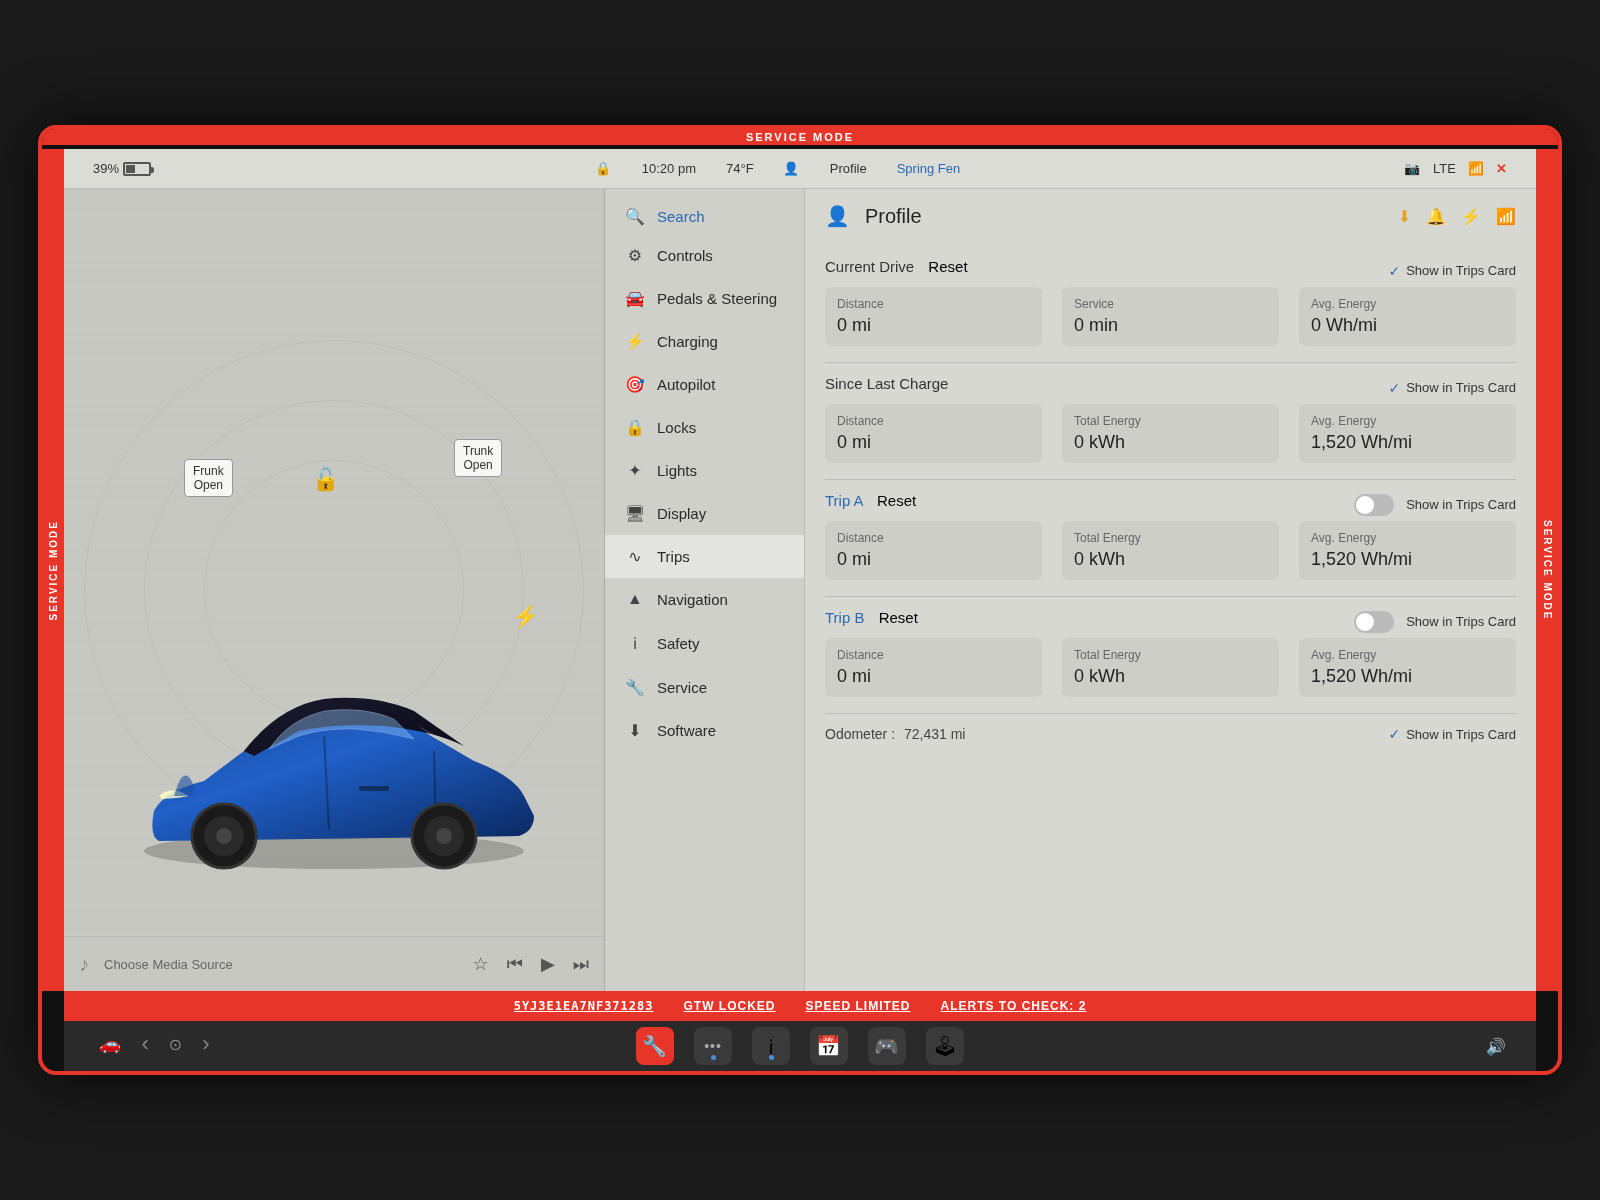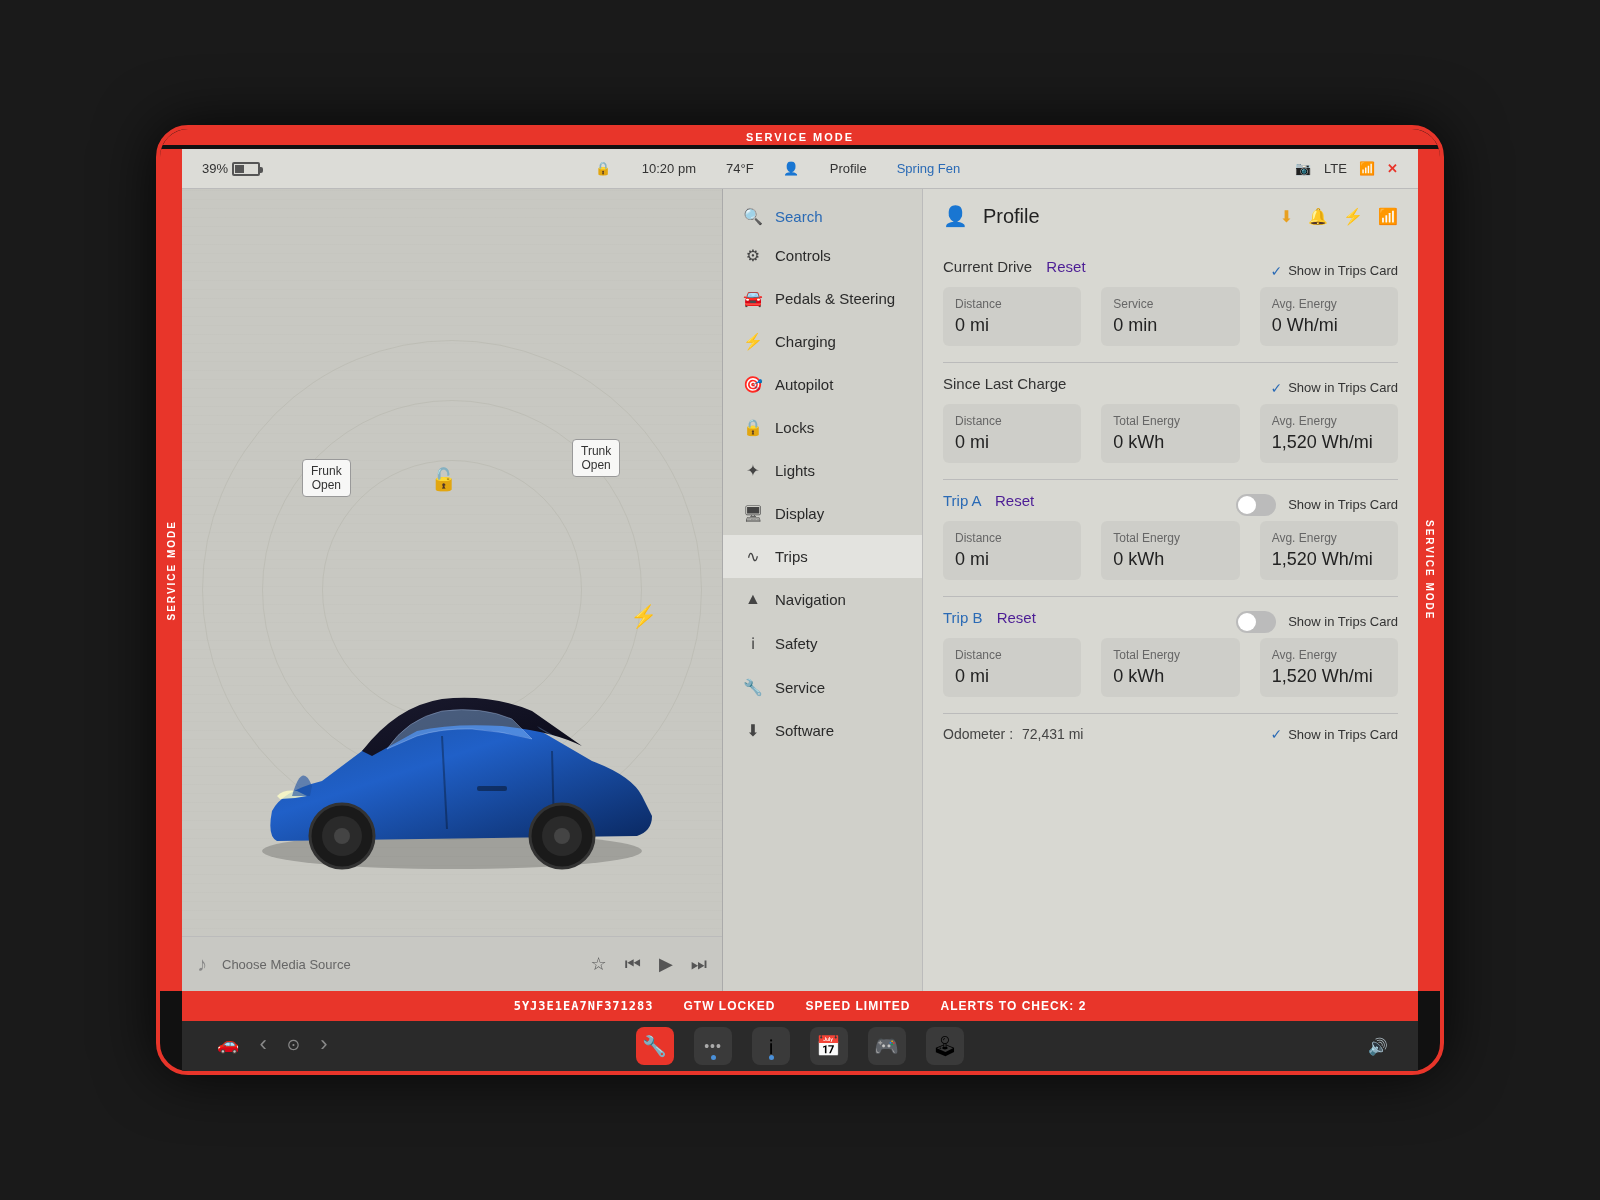--- a/index.html
+++ b/index.html
@@ -8,24 +8,24 @@
       height: 1200px;
       background: #1a1a1a;
       font-family: -apple-system, BlinkMacSystemFont, 'Helvetica Neue', Arial, sans-serif;
       overflow: hidden;
       display: flex;
       align-items: center;
       justify-content: center;
     }
 
     .screen-outer {
-      width: 1288px;
+      width: 1524px;
       height: 950px;
       background: #111;
-      border-radius: 32px;
+      border-radius: 18px;
       border: 4px solid #e8352a;
       position: relative;
       overflow: hidden;
       box-shadow: 0 0 60px rgba(0,0,0,0.8);
     }
 
     .service-mode-top {
       position: absolute;
       top: 0;
       left: 0;
@@ -91,21 +91,21 @@
       display: flex;
       flex-direction: column;
     }
 
     
     .status-bar {
       height: 40px;
       background: rgba(220,220,215,0.95);
       display: flex;
       align-items: center;
-      padding: 0 20px;
+      padding: 0 29px;
       font-size: 13px;
       color: #333;
       border-bottom: 1px solid #bbb;
       gap: 20px;
       flex-shrink: 0;
     }
     .status-bar .battery {
       display: flex;
       align-items: center;
       gap: 4px;
@@ -341,21 +341,21 @@
       color: #555;
     }
 
     .section-title {
       font-size: 15px;
       color: #333;
       font-weight: 500;
       margin-bottom: 8px;
     }
     .section-title .reset-btn {
-      color: #4c1d95;
+      color: #000000;
       margin-left: 10px;
       cursor: pointer;
       font-weight: normal;
     }
     .section-title .trip-label {
       color: #2a6ab5;
     }
 
     .show-trips-row {
       display: flex;
@@ -424,20 +424,21 @@
       background: #e8352a;
       height: 30px;
       display: flex;
       align-items: center;
       justify-content: center;
       gap: 30px;
       font-size: 12px;
       font-weight: bold;
       letter-spacing: 1px;
       color: white;
+      text-decoration: underline;
     }
     .alert-bar .vin {
       font-family: monospace;
     }
 
     .taskbar {
       flex: 1;
       background: #2a2a2a;
       display: flex;
       align-items: center;

